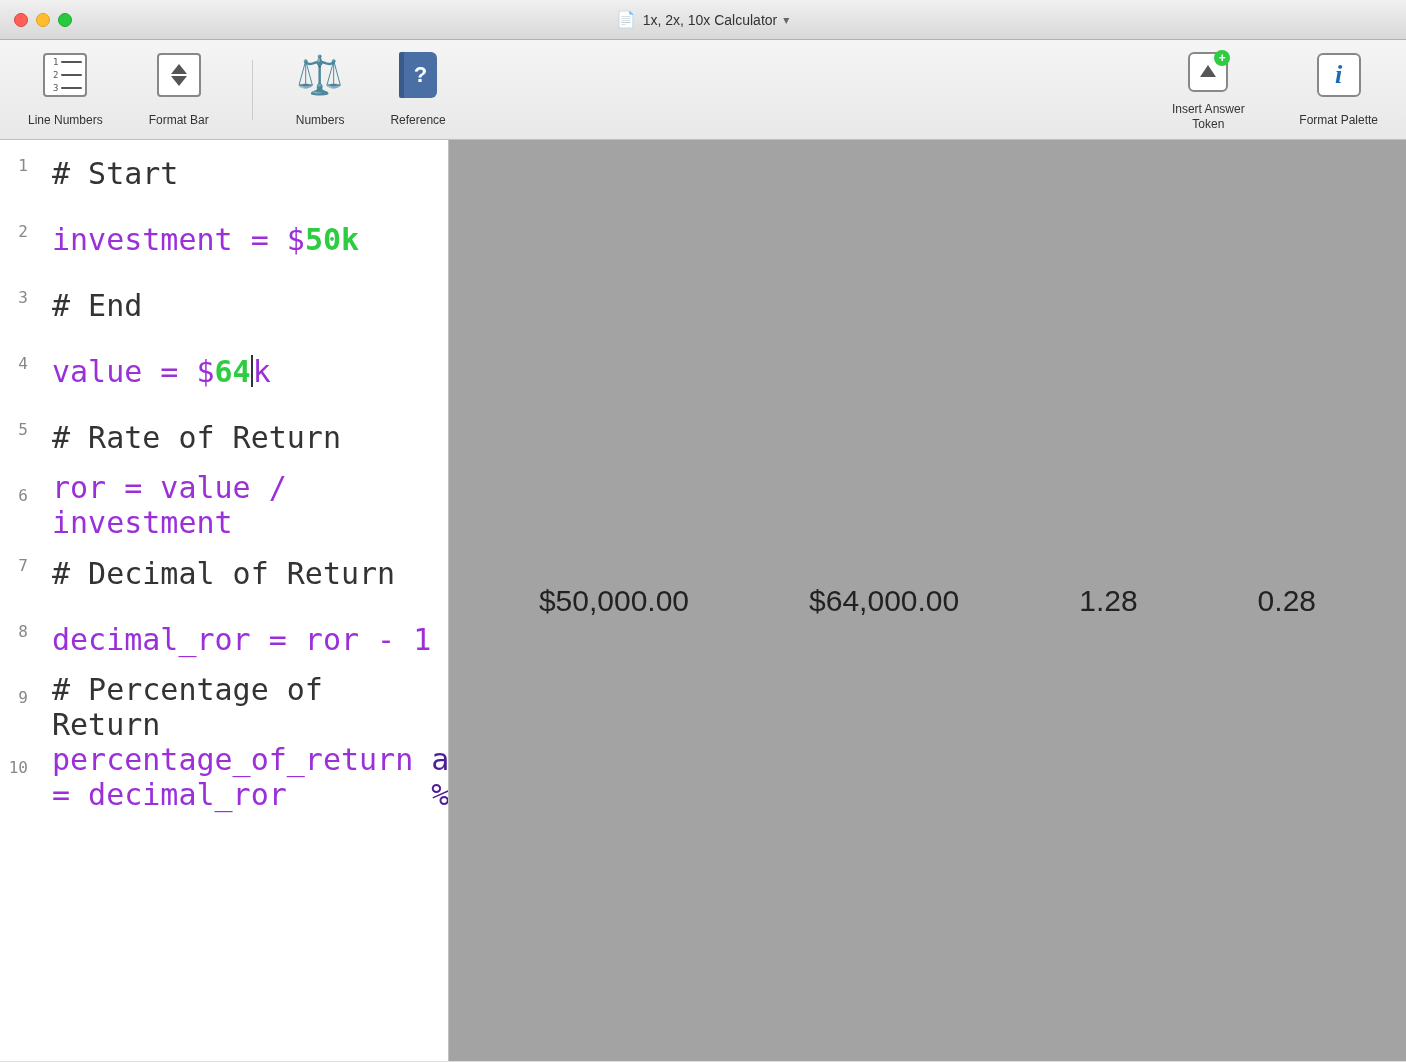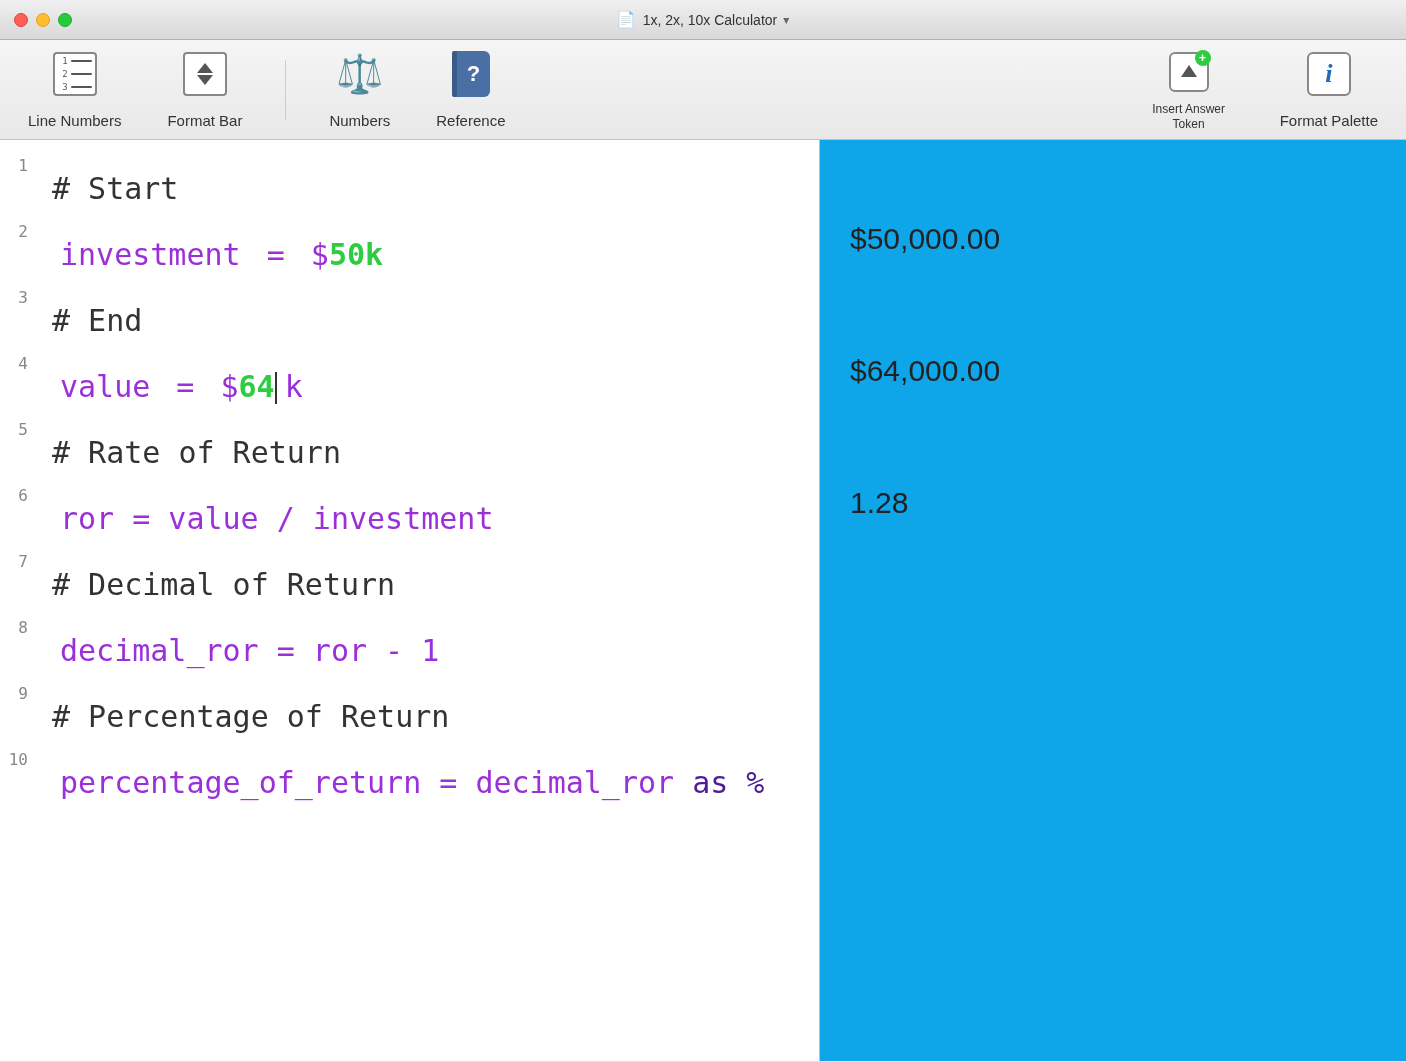--- a/index.html
+++ b/index.html
@@ -77,21 +77,21 @@
     .toolbar-icon {
       width: 48px;
       height: 48px;
       display: flex;
       align-items: center;
       justify-content: center;
       font-size: 32px;
     }
 
     .toolbar-label {
-      font-size: 15px;
+      font-size: 12px;
       color: #333;
       text-align: right;
       line-height: 1.2;
       margin-top: 8px;
     }
 
     
     .line-numbers-icon {
       width: 44px;
       height: 44px;
@@ -276,38 +276,37 @@
       padding: 16px 8px 0 0;
       font-size: 16px;
       color: #888;
       font-family: monospace;
       user-select: none;
     }
 
     .code-content {
       flex: 1;
       display: flex;
-      align-items: flex-end;
+      align-items: center;
       padding: 0 16px;
       font-size: 30px;
       font-family: monospace;
       min-height: 66px;
     }
 
     
-    .text-purple { color: #9b30d9; margin-left: 8px; }
+    .text-purple { color: #9b30d9; }
     .text-green { color: #2ecc40; font-weight: bold; }
     .text-comment { color: #333; }
 
     
     .result-pane {
       flex: 1;
-      background: #0ea5e9;
-      display: flex;
-      flex-direction: column;
+      background: #a3a3a3;
+      display: flex;
     }
 
     .result-row {
       min-height: 66px;
       display: flex;
       align-items: center;
       padding: 0 30px;
       font-size: 30px;
       color: #222;
     }
@@ -530,16 +529,19 @@
     <div class="result-row">
       <span></span>
     </div>
     <div class="result-row">
       <span>1.28</span>
     </div>
     <div class="result-row">
       <span></span>
     </div>
     <div class="result-row">
+      <span>0.28</span>
+    </div>
+    <div class="result-row">
       <span></span>
     </div>
   </div>
 </div>
 
 </body></html>

